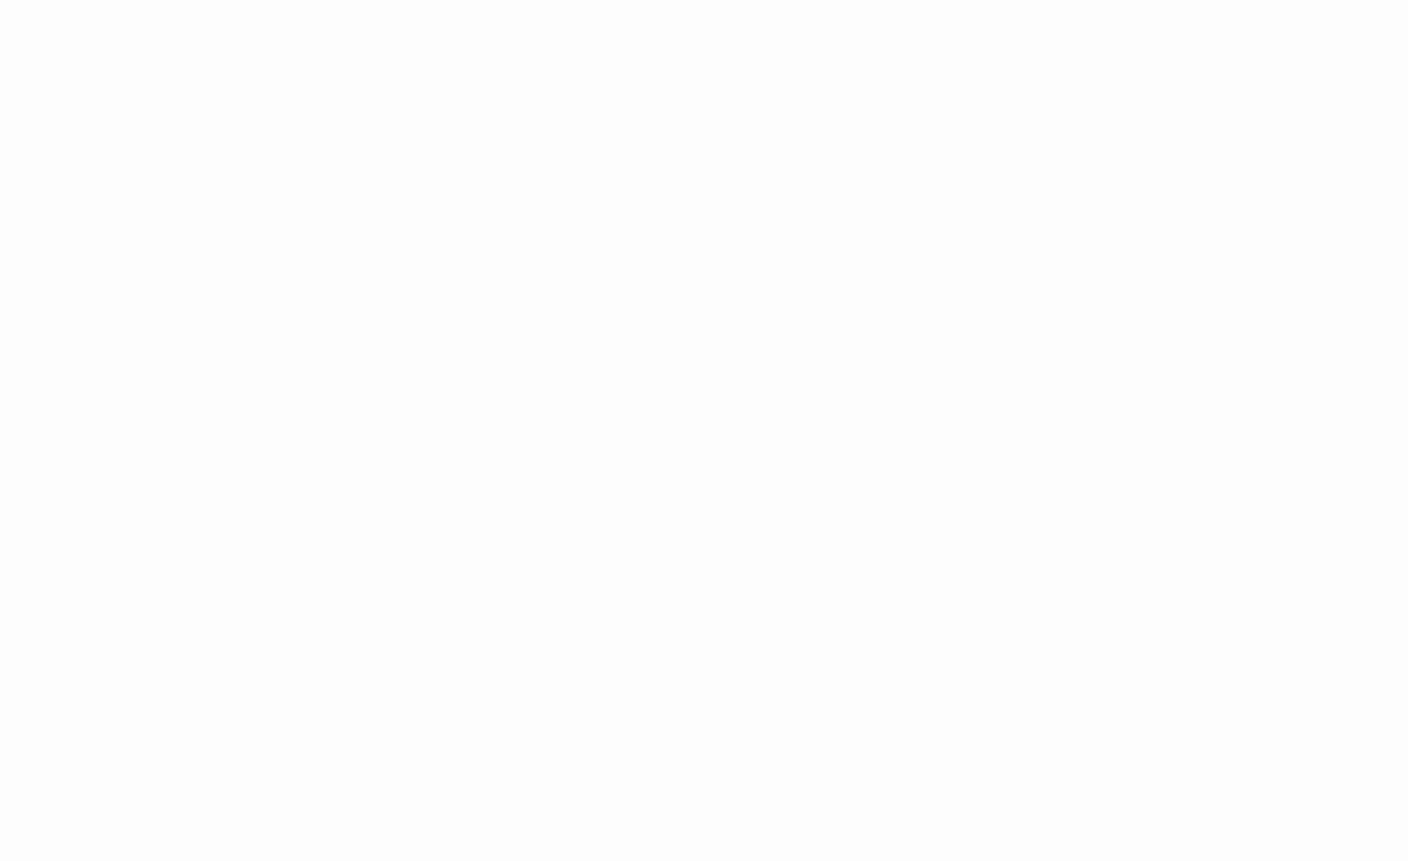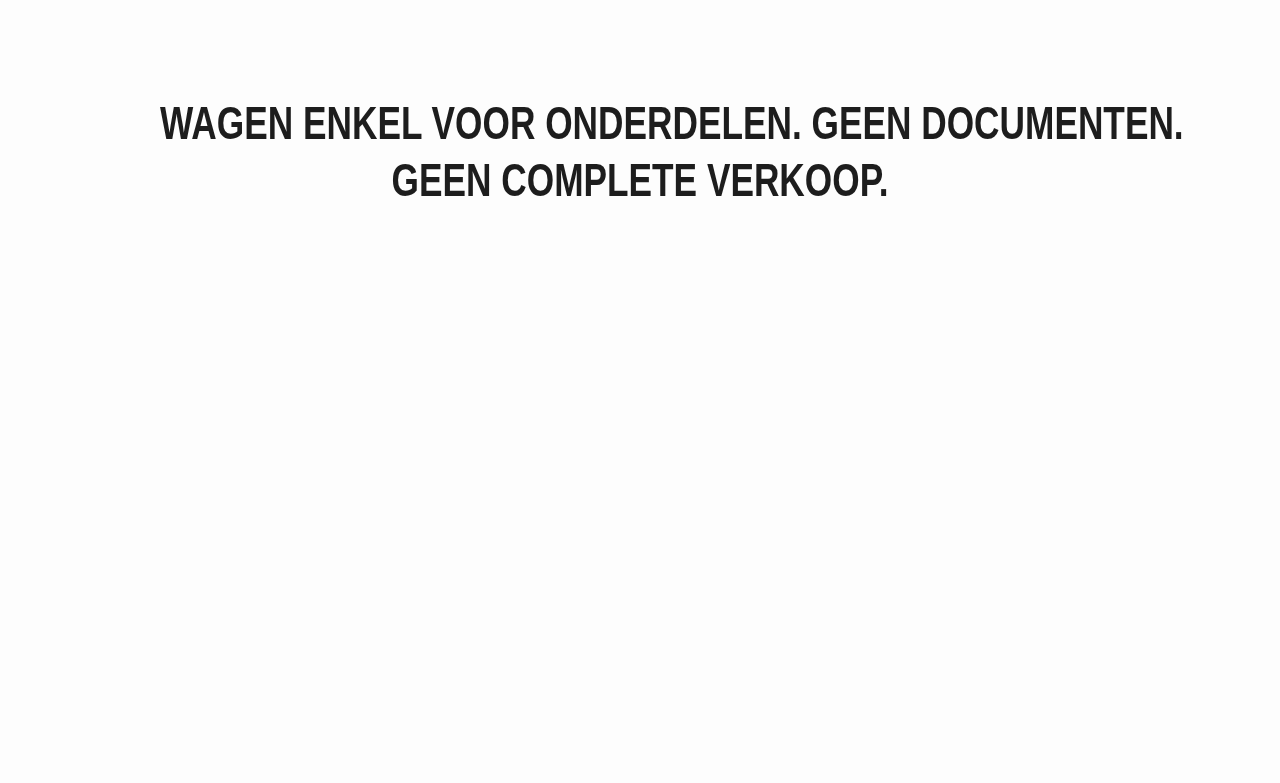--- a/index.html
+++ b/index.html
@@ -45,22 +45,18 @@
   .seg-speckled {
     color: #4a4a4a;
     text-shadow: 0 0 1px #8a8a8a;
   }
 </style>
 </head>
 <body>
 
 <div class="page">
 
-  <div class="para bold">
-    <div class="line">WAGEN ENKEL VOOR ONDERDELEN. GEEN DOCUMENTEN.</div>
-    <div class="line">GEEN COMPLETE VERKOOP.</div>
-  </div>
 
 
 
 
 
 </div>
 
 </body></html>

